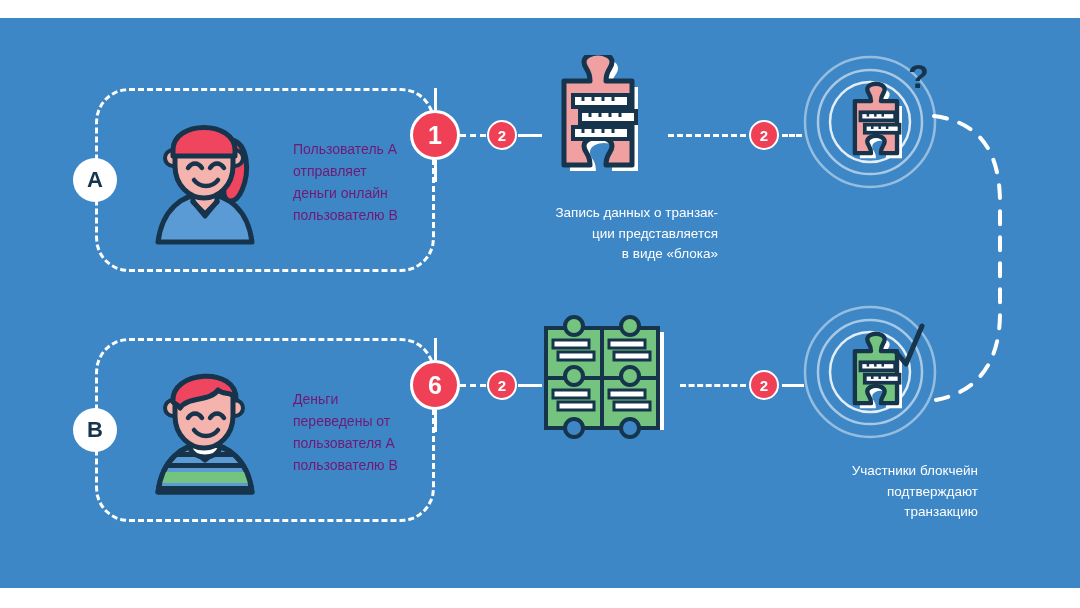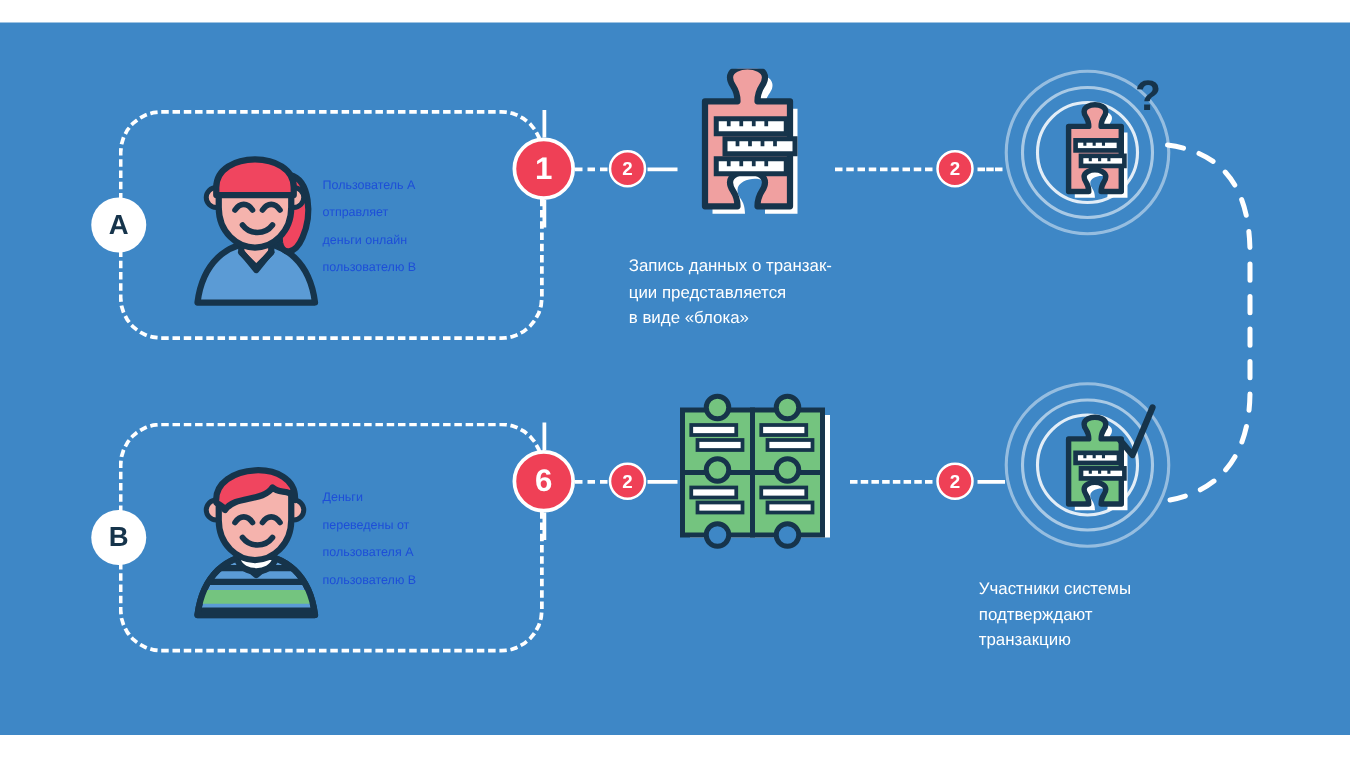--- a/index.html
+++ b/index.html
@@ -79,27 +79,29 @@
     border-width: 2px;
   }
 
   
   .caption {
     position: absolute;
     color: #ffffff;
     font-size: 13.5px;
     line-height: 20.5px;
     white-space: pre-line;
+    text-align: right;
   }
   .bodytext {
     position: absolute;
-    color: #1d4ed8;
-    font-size: 10px;
+    color: #701a75;
+    font-size: 14px;
     line-height: 22px;
     white-space: pre-line;
+    margin-left: 35px;
   }
 
   
   .dashline {
     position: absolute;
     height: 0;
     border-top: 3px dashed #ffffff;
   }
   .solidline {
     position: absolute;
@@ -312,17 +314,17 @@
       <line x1="57" y1="44" x2="57" y2="51" stroke="#16344b" stroke-width="4"></line>
       <line x1="69" y1="44" x2="69" y2="51" stroke="#16344b" stroke-width="4"></line>
       <rect x="40" y="64" width="56" height="13" fill="#ffffff" stroke="#16344b" stroke-width="6"></rect>
       <line x1="52" y1="64" x2="52" y2="71" stroke="#16344b" stroke-width="4"></line>
       <line x1="64" y1="64" x2="64" y2="71" stroke="#16344b" stroke-width="4"></line>
       <line x1="76" y1="64" x2="76" y2="71" stroke="#16344b" stroke-width="4"></line>
     </g>
     <path d="M96 52 L106 64 L122 26" fill="none" stroke="#16344b" stroke-width="5" stroke-linecap="round" stroke-linejoin="round"></path>
   </svg>
 
-  <div class="caption" style="left:783px; top:461px; width:195px;">Участники системы
+  <div class="caption" style="left:783px; top:461px; width:195px;">Участники блокчейн
 подтверждают
 транзакцию</div>
 
 </div>
 
 </body></html>

